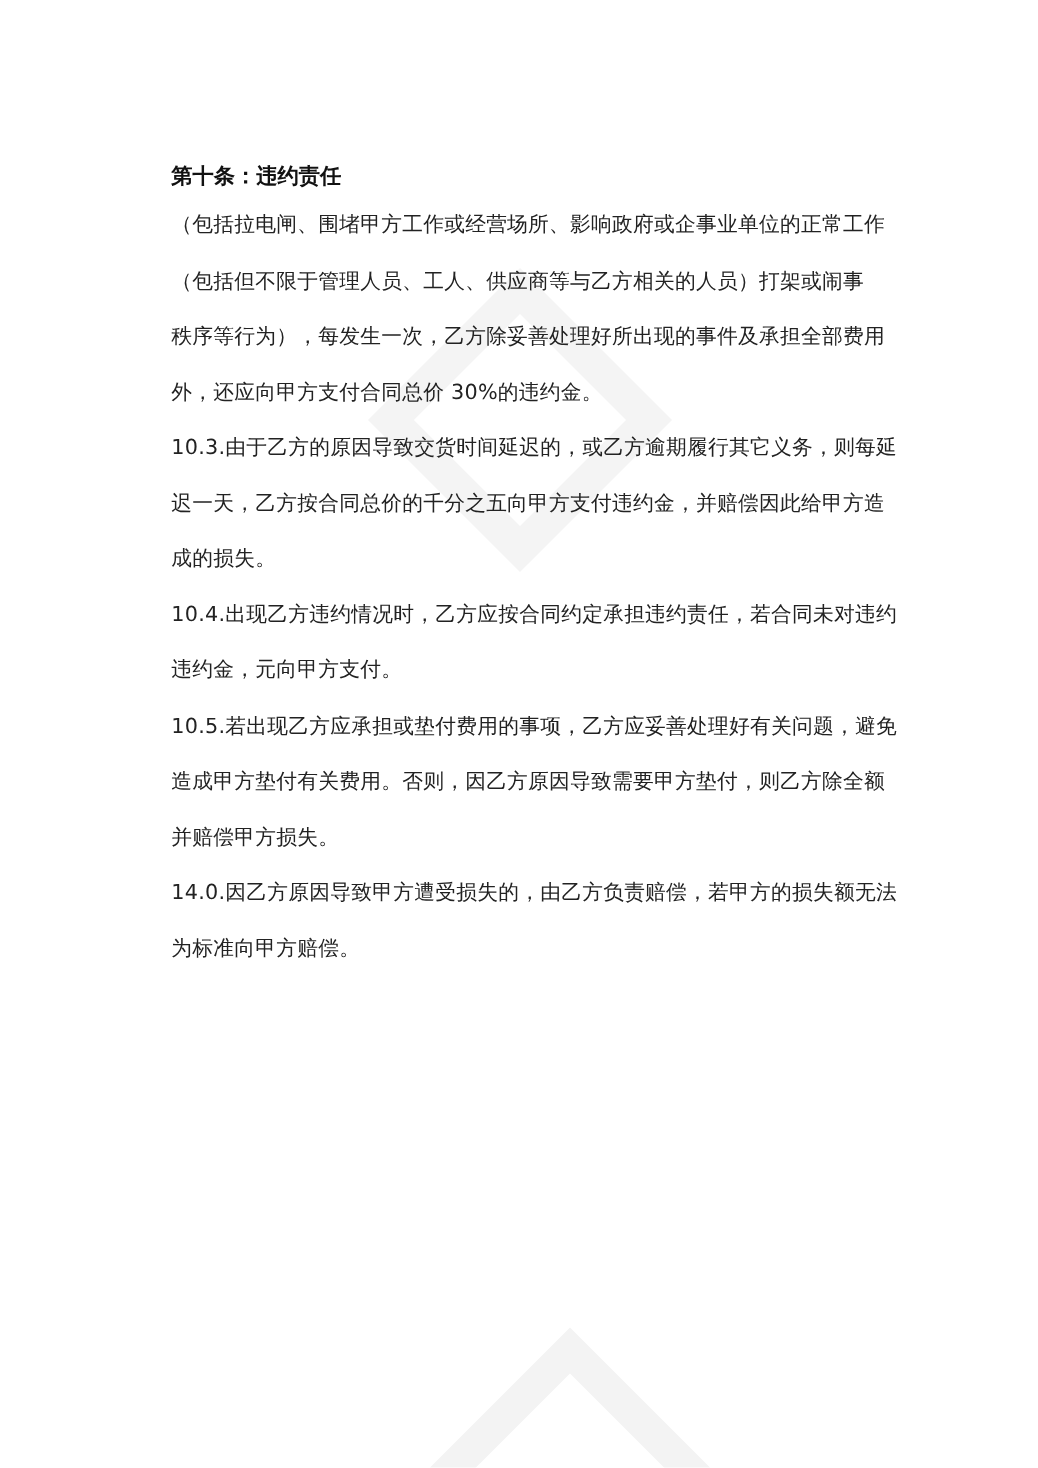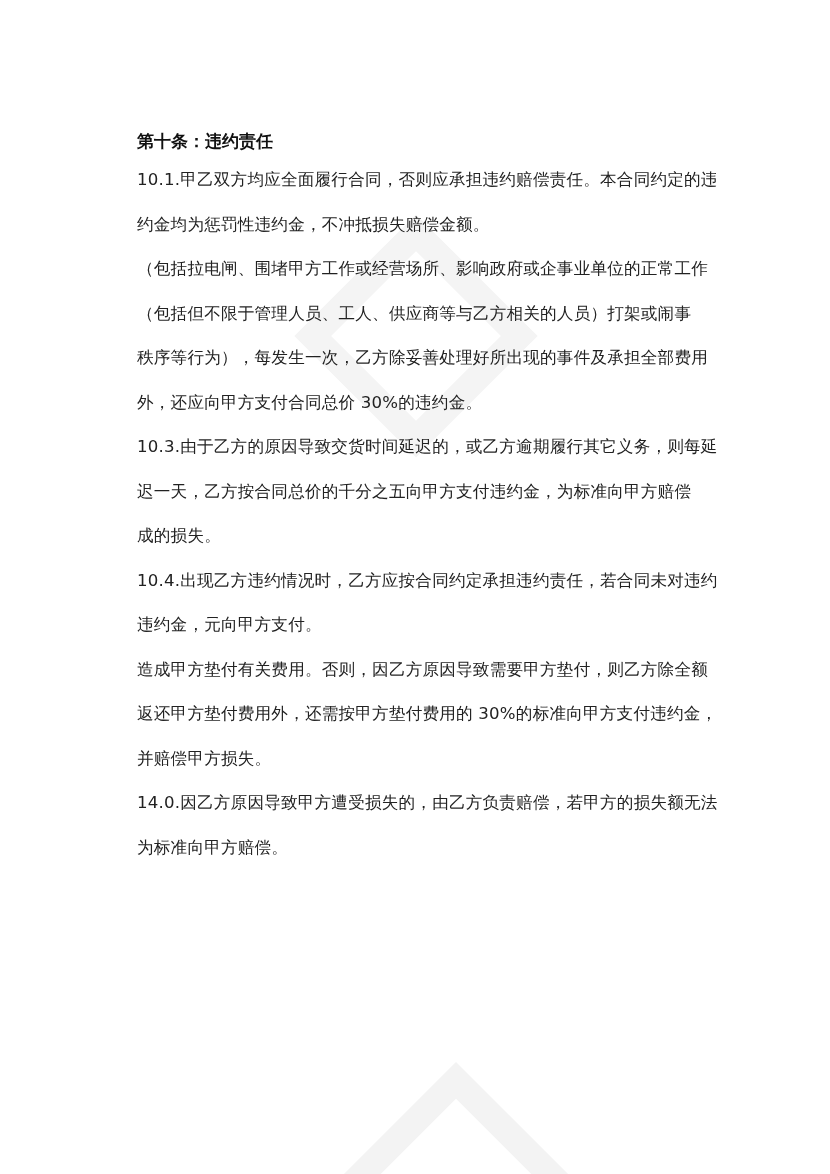--- a/index.html
+++ b/index.html
@@ -59,46 +59,42 @@
 </head>
 <body>
 
 <div class="page">
   <div class="watermark wm1"></div>
   <div class="watermark wm2"></div>
 
   <div class="content">
     <div class="heading">第十条：违约责任</div>
 
-    <div class="para">
-      <span class="line">10.1.甲乙双方均应全面履行合同，否则应承担违约赔偿责任。本合同约定的违</span>
-      <span class="line">约金均为惩罚性违约金，不冲抵损失赔偿金额。</span>
-    </div>
 
     <div class="para">
       <span class="line">（包括拉电闸、围堵甲方工作或经营场所、影响政府或企事业单位的正常工作</span>
       <span class="line">（包括但不限于管理人员、工人、供应商等与乙方相关的人员）打架或闹事</span>
       <span class="line">秩序等行为），每发生一次，乙方除妥善处理好所出现的事件及承担全部费用</span>
       <span class="line">外，还应向甲方支付合同总价 30%的违约金。</span>
     </div>
 
     <div class="para">
       <span class="line">10.3.由于乙方的原因导致交货时间延迟的，或乙方逾期履行其它义务，则每延</span>
-      <span class="line">迟一天，乙方按合同总价的千分之五向甲方支付违约金，为标准向甲方赔偿</span>
+      <span class="line">迟一天，乙方按合同总价的千分之五向甲方支付违约金，并赔偿因此给甲方造</span>
       <span class="line">成的损失。</span>
     </div>
 
     <div class="para">
       <span class="line">10.4.出现乙方违约情况时，乙方应按合同约定承担违约责任，若合同未对违约</span>
       <span class="line">违约金，元向甲方支付。</span>
     </div>
 
     <div class="para">
+      <span class="line">10.5.若出现乙方应承担或垫付费用的事项，乙方应妥善处理好有关问题，避免</span>
       <span class="line">造成甲方垫付有关费用。否则，因乙方原因导致需要甲方垫付，则乙方除全额</span>
-      <span class="line">返还甲方垫付费用外，还需按甲方垫付费用的 30%的标准向甲方支付违约金，</span>
       <span class="line">并赔偿甲方损失。</span>
     </div>
 
     <div class="para">
       <span class="line">14.0.因乙方原因导致甲方遭受损失的，由乙方负责赔偿，若甲方的损失额无法</span>
       <span class="line">为标准向甲方赔偿。</span>
     </div>
   </div>
 </div>
 

